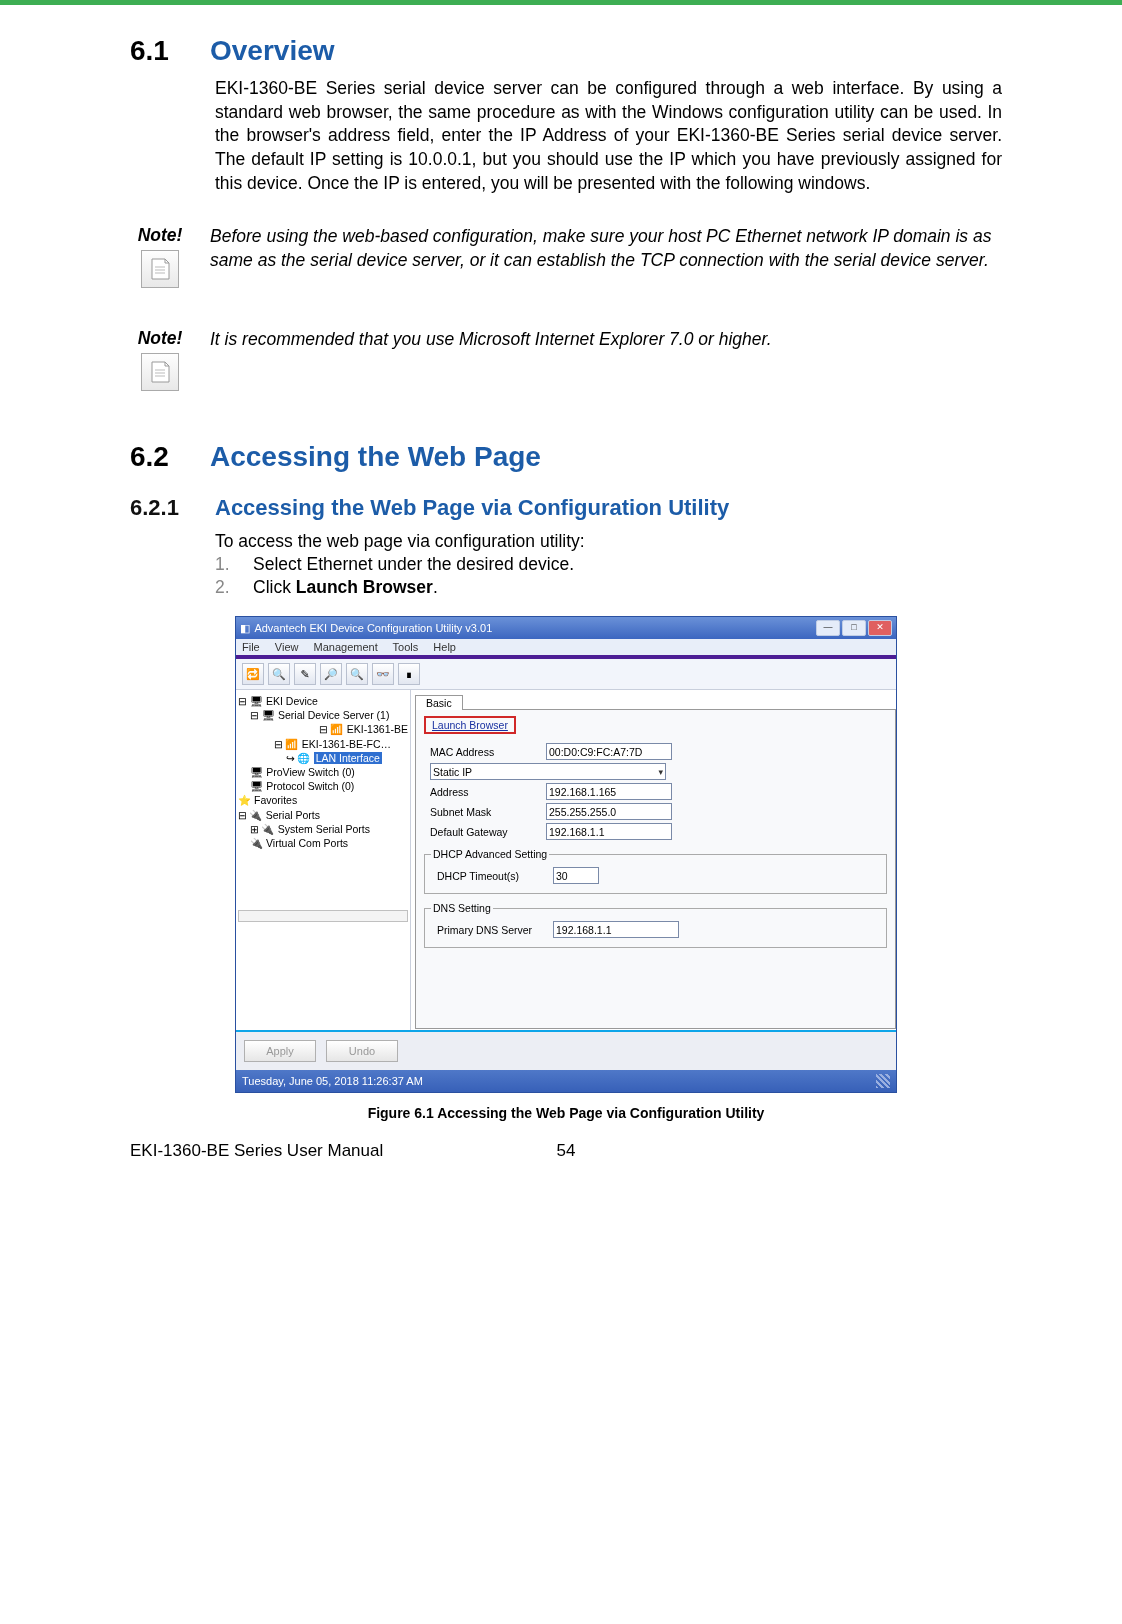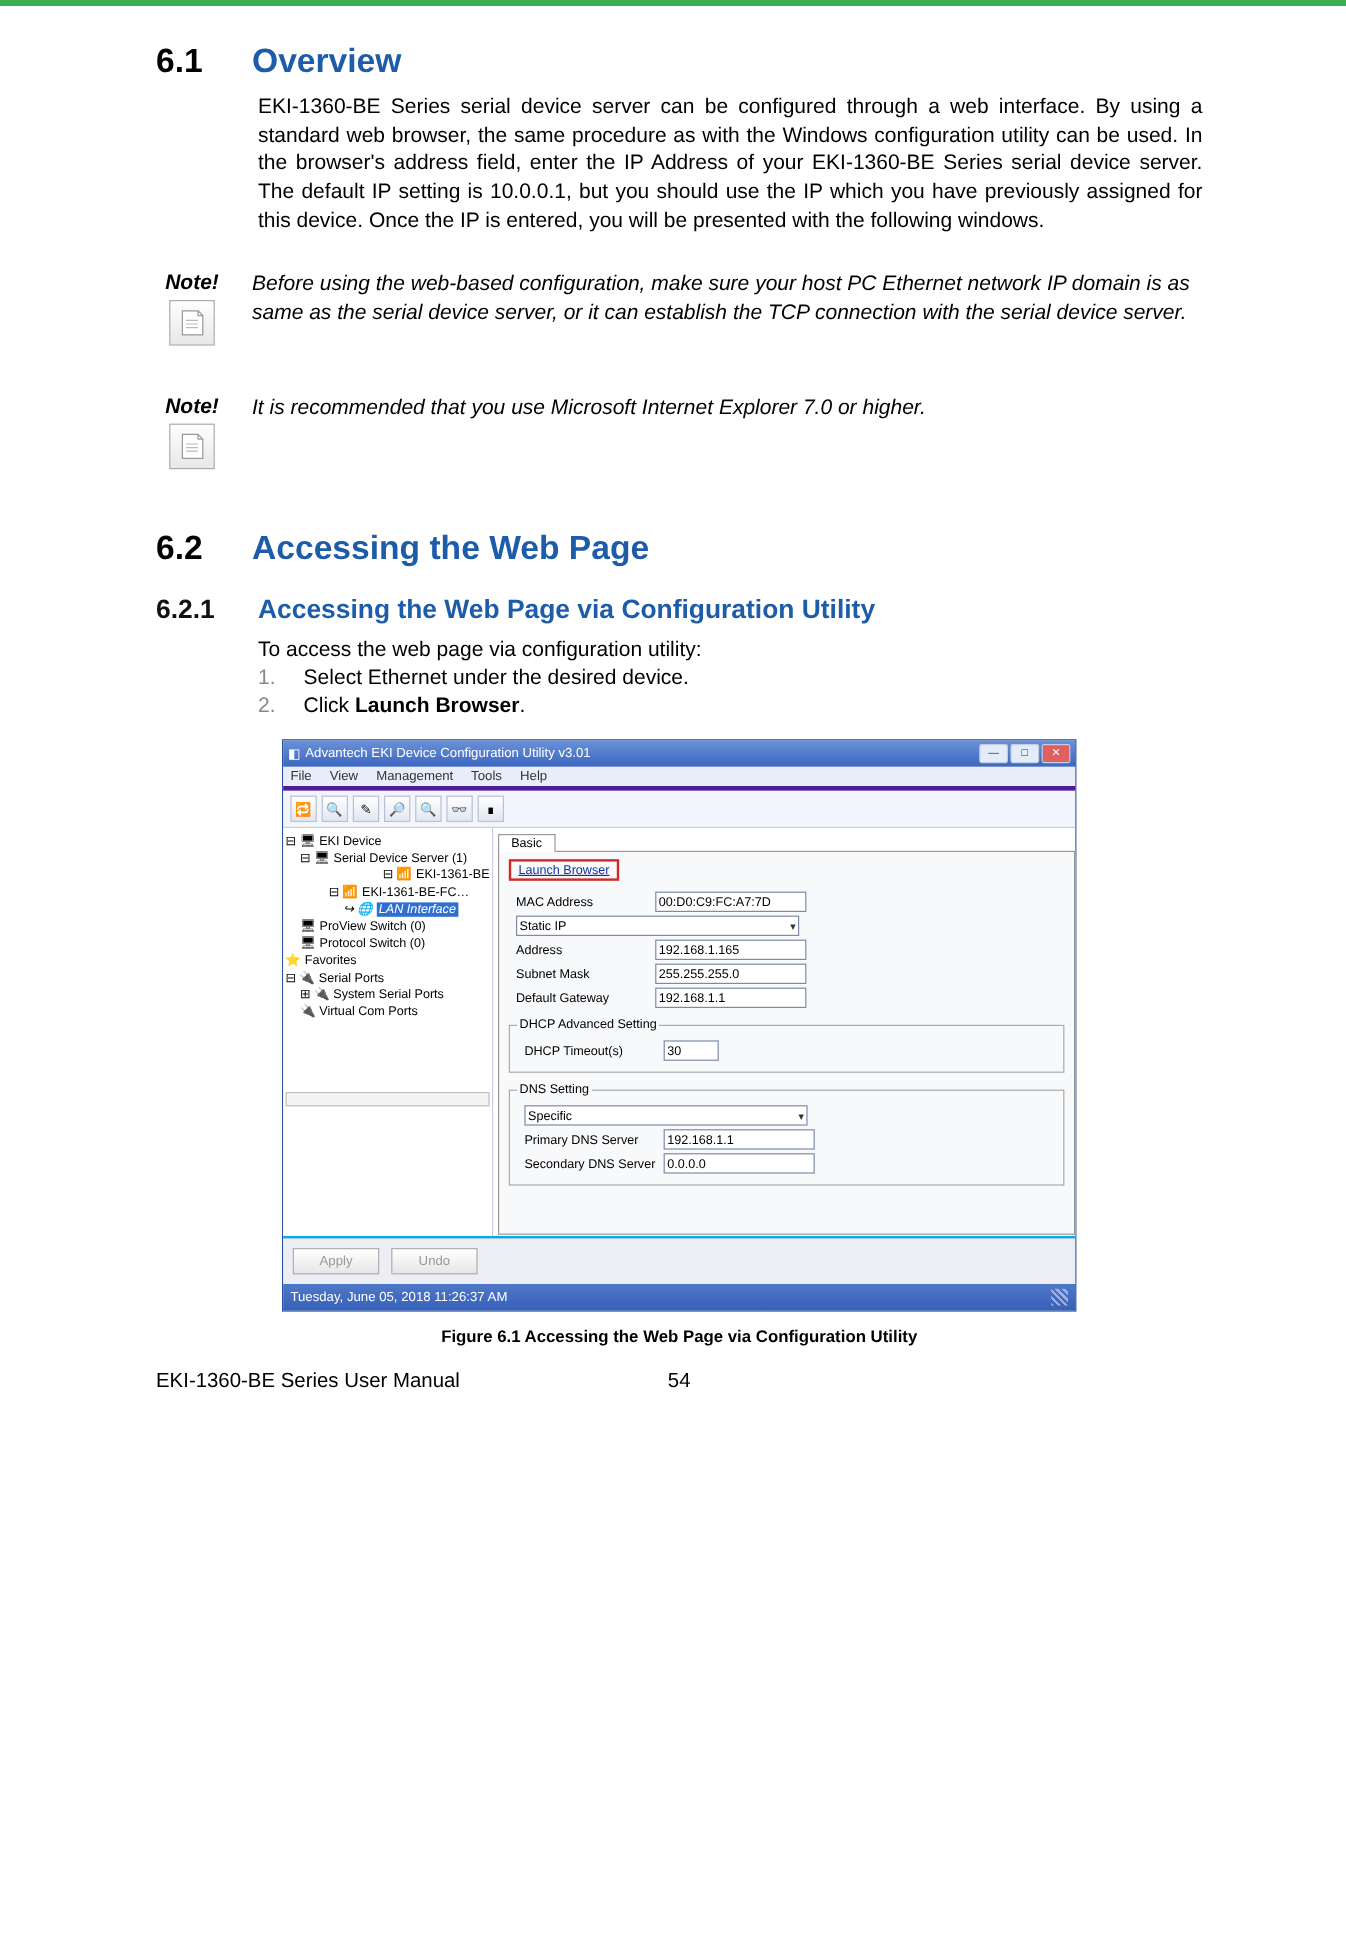--- a/index.html
+++ b/index.html
@@ -364,21 +364,21 @@
           <span class="tb">🔍</span>
           <span class="tb">👓</span>
           <span class="tb">∎</span>
         </div>
         <div class="workarea">
           <div class="tree">
             <div class="node">⊟ 🖥 <span>EKI Device</span></div>
             <div class="node" style="padding-left:12px;">⊟ 🖥 <span>Serial Device Server (1)</span></div>
             <div class="node" style="padding-left:24px;text-align:right;">⊟ 📶 <span>EKI-1361-BE</span></div>
             <div class="node" style="padding-left:36px;">⊟ 📶 <span>EKI-1361-BE-FC…</span></div>
-            <div class="node" style="padding-left:48px;font-style:italic;">↪ 🌐 <span class="sel">LAN Interface</span></div>
+            <div class="node" style="padding-left:48px;">↪ 🌐 <span class="sel">LAN Interface</span></div>
             <div class="node" style="padding-left:12px;">🖥 <span>ProView Switch (0)</span></div>
             <div class="node" style="padding-left:12px;">🖥 <span>Protocol Switch (0)</span></div>
             <div class="node">⭐ <span>Favorites</span></div>
             <div class="node">⊟ 🔌 <span>Serial Ports</span></div>
             <div class="node" style="padding-left:12px;">⊞ 🔌 <span>System Serial Ports</span></div>
             <div class="node" style="padding-left:12px;">🔌 <span>Virtual Com Ports</span></div>
             <div class="scroll"></div>
           </div>
           <div class="props">
             <span class="tab">Basic</span>
@@ -408,31 +408,22 @@
               <fieldset>
                 <legend>DHCP Advanced Setting</legend>
                 <div class="row">
                     <span class="lbl">DHCP Timeout(s)</span>
                     <span class="inp" style="width:40px;">30</span>
                   </div>
               </fieldset>
               <fieldset>
                 <legend>DNS Setting</legend>
                 <div class="row">
-                    <span class="inp wide dd">
-                      <span>Specific</span>
-                    </span>
-                  </div>
-                <div class="row">
                     <span class="lbl">Primary DNS Server</span>
                     <span class="inp">192.168.1.1</span>
-                  </div>
-                <div class="row">
-                    <span class="lbl">Secondary DNS Server</span>
-                    <span class="inp">0.0.0.0</span>
                   </div>
               </fieldset>
             </div>
           </div>
         </div>
         <div class="btnrow">
           <span class="btn">Apply</span>
           <span class="btn">Undo</span>
         </div>
         <div class="statusbar">

